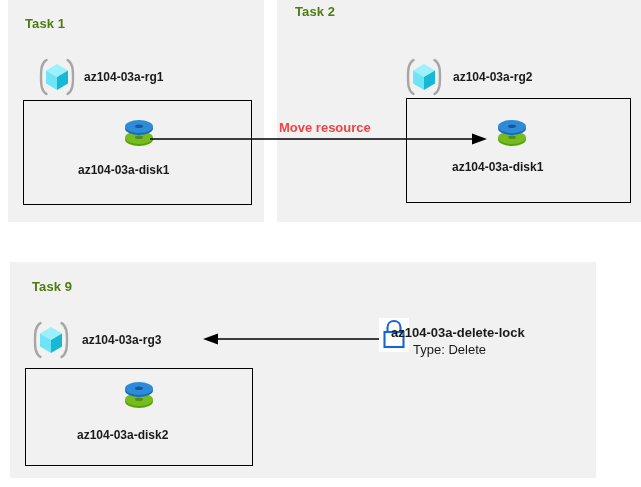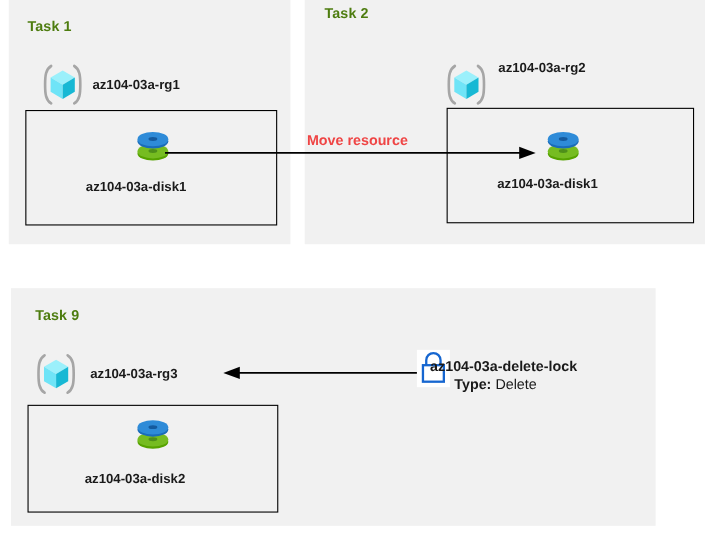--- a/index.html
+++ b/index.html
@@ -83,21 +83,21 @@
     font-weight: bold;
     color: #1a1a1a;
     white-space: nowrap;
   }
   .lock-type {
     position: absolute;
     font-size: 13px;
     color: #1a1a1a;
     white-space: nowrap;
   }
-  .lock-type b { font-weight: bold; }
+  .lock-type b { font-weight: normal; }
 
   .connector {
     position: absolute;
   }
   .connector svg { display: block; overflow: visible; }
 </style>
 </head>
 <body>
 
 <div class="panel" style="left:8px; top:0px; width:256px; height:222px;"></div>
@@ -142,21 +142,21 @@
 
 <div class="rg-icon" style="left:405px; top:57px;">
   <svg viewBox="0 0 38 40" xmlns="http://www.w3.org/2000/svg">
     <path d="M8.5 3 C3.5 6, 3.0 12, 3.0 20 C3.0 28, 3.5 34, 8.5 37" fill="none" stroke="#a6a6a6" stroke-width="2.4" stroke-linecap="round"></path>
     <path d="M29.5 3 C34.5 6, 35.0 12, 35.0 20 C35.0 28, 34.5 34, 29.5 37" fill="none" stroke="#a6a6a6" stroke-width="2.4" stroke-linecap="round"></path>
     <polygon points="19,7 30,13.5 19,20 8,13.5" fill="#9bf0fb"></polygon>
     <polygon points="8,13.5 19,20 19,33 8,26.5" fill="#6fe4f7"></polygon>
     <polygon points="30,13.5 30,26.5 19,33 19,20" fill="#17b8d4"></polygon>
   </svg>
 </div>
-<div class="res-label" style="left:453px; top:54px;">az104-03a-rg2</div>
+<div class="res-label" style="left:453px; top:70px;">az104-03a-rg2</div>
 
 <div class="inner-box" style="left:406px; top:98px; width:225px; height:105px;"></div>
 
 <div class="disk-icon" style="left:493px; top:112px;">
   <svg viewBox="0 0 38 40" xmlns="http://www.w3.org/2000/svg">
     <ellipse cx="19" cy="27.5" rx="14" ry="6.5" fill="#57a300"></ellipse>
     <ellipse cx="19" cy="25.5" rx="14" ry="6.5" fill="#76bc21"></ellipse>
     <ellipse cx="19" cy="25.3" rx="4" ry="1.8" fill="#4e8f1a"></ellipse>
     <ellipse cx="19" cy="16.5" rx="14" ry="6.5" fill="#1a6cba"></ellipse>
     <ellipse cx="19" cy="14.5" rx="14" ry="6.5" fill="#2e8bd8"></ellipse>

